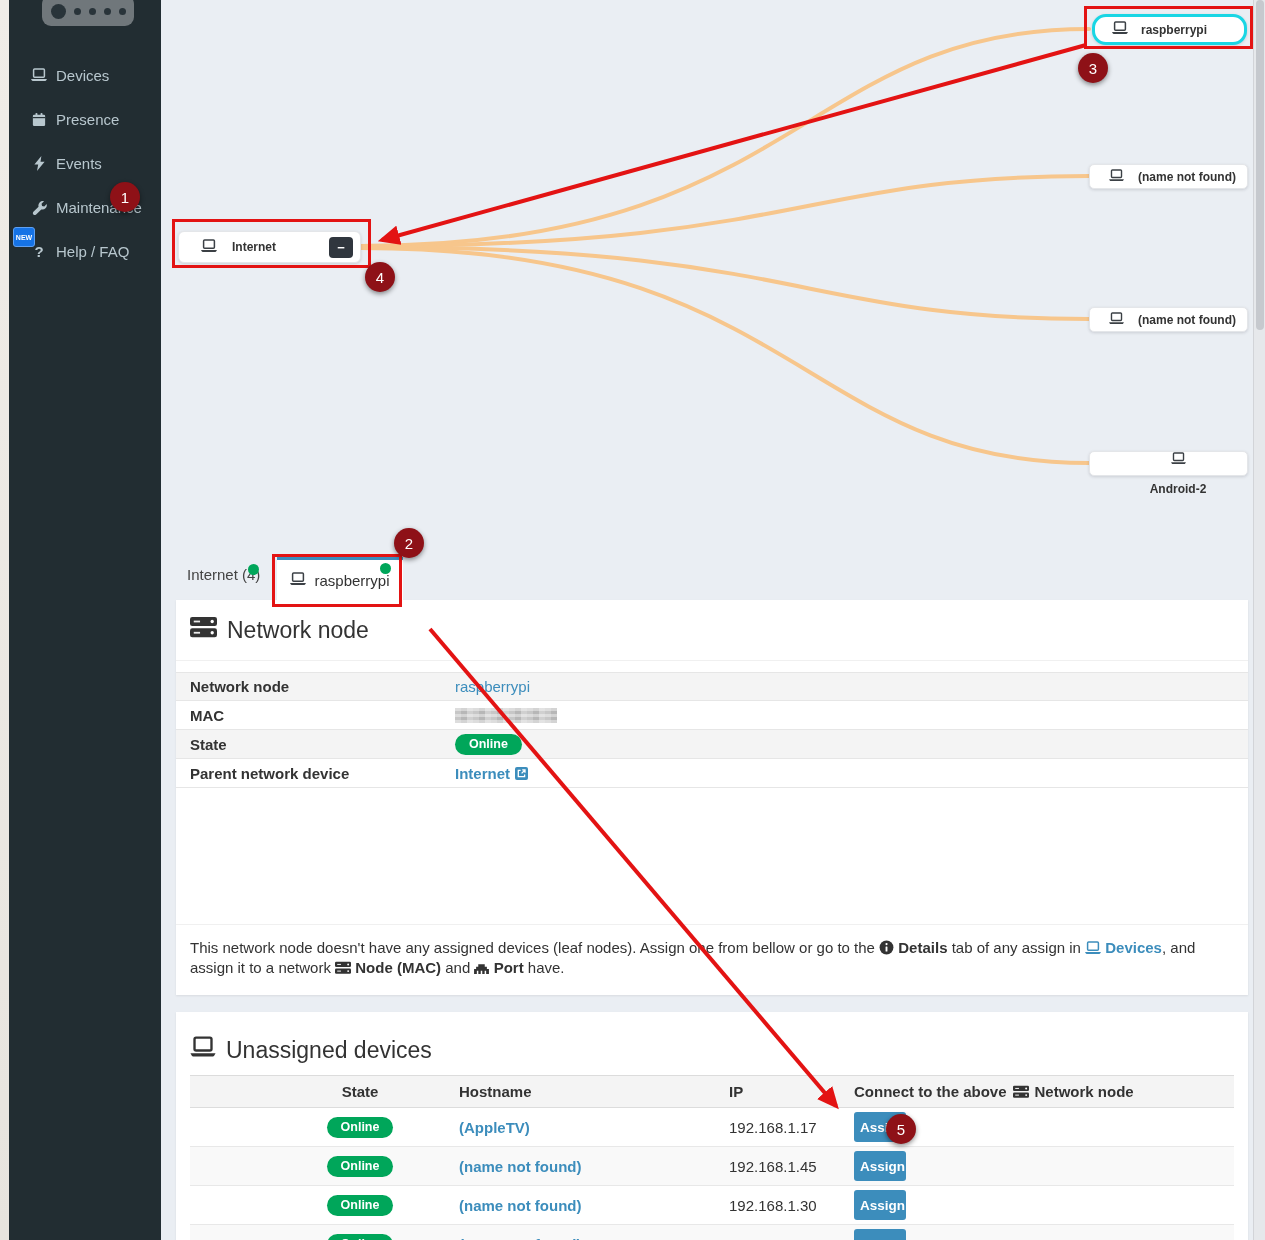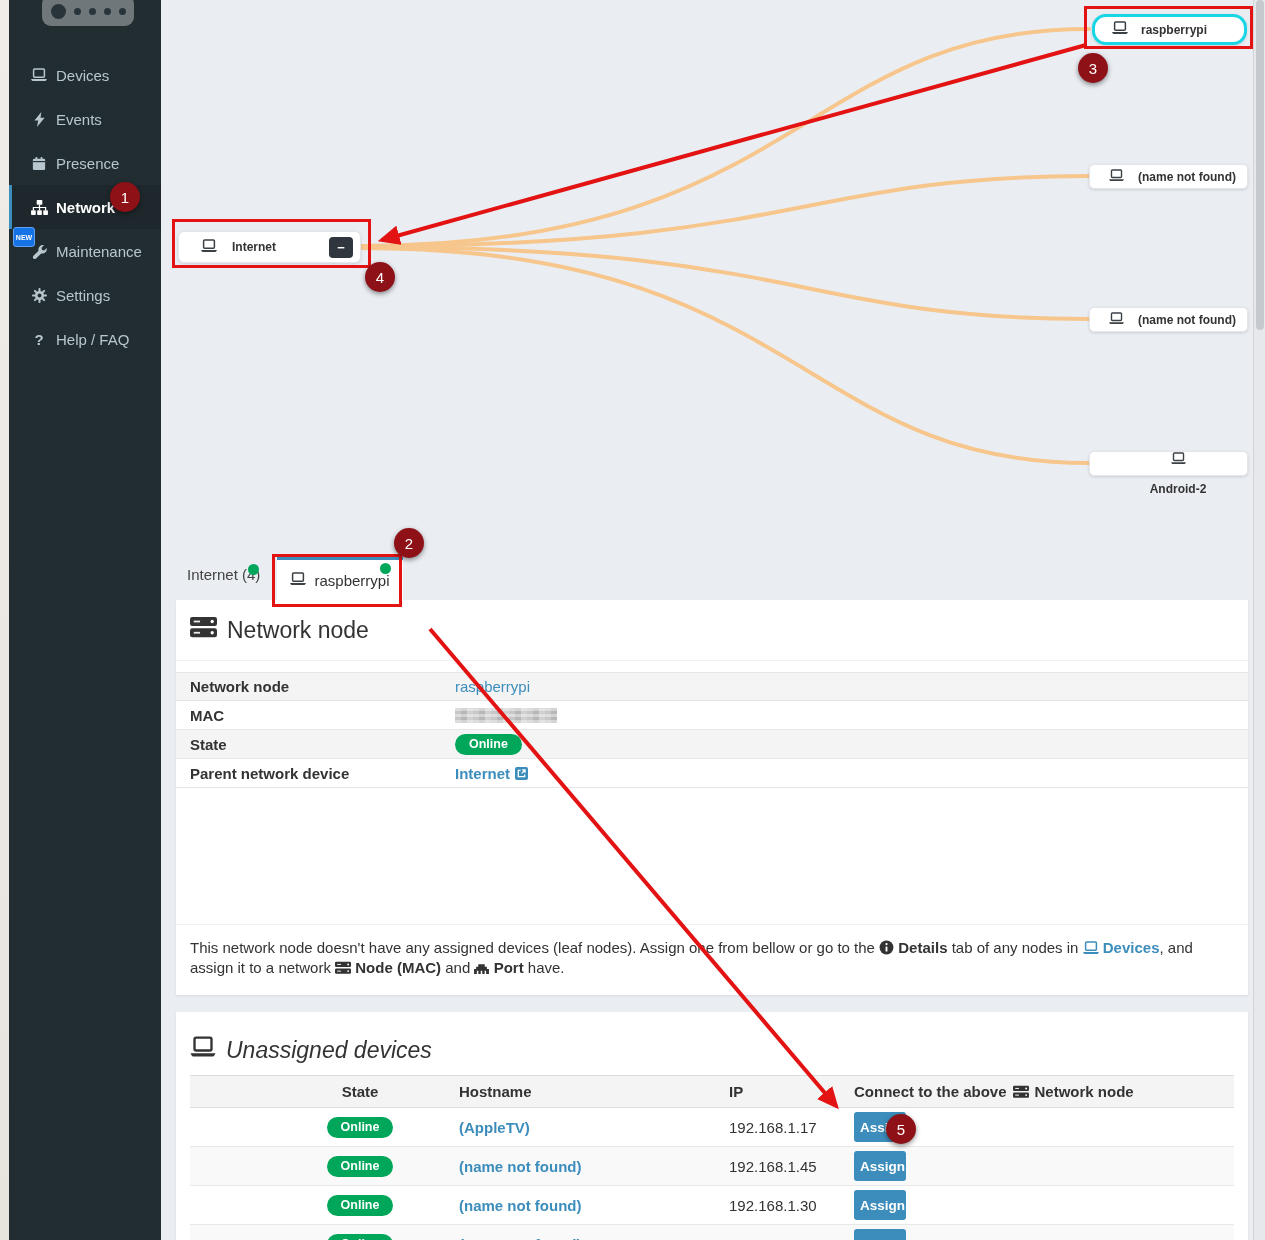--- a/index.html
+++ b/index.html
@@ -158,57 +158,41 @@
       <div class="side-item">
         <span class="s-icon">
             <svg width="16" height="14">
               <use href="#i-laptop"></use>
             </svg>
           </span>
         <span>Devices</span>
       </div>
       <div class="side-item">
         <span class="s-icon">
+            <svg width="14" height="15">
+              <use href="#i-calendar"></use>
+            </svg>
+          </span>
+        <span>Presence</span>
+      </div>
+      <div class="side-item">
+        <span class="s-icon">
             <svg width="13" height="15">
               <use href="#i-bolt"></use>
             </svg>
           </span>
         <span>Events</span>
-      </div>
-      <div class="side-item">
-        <span class="s-icon">
-            <svg width="14" height="15">
-              <use href="#i-calendar"></use>
-            </svg>
-          </span>
-        <span>Presence</span>
-      </div>
-      <div class="side-item active">
-        <span class="s-icon">
-            <svg width="17" height="15">
-              <use href="#i-sitemap"></use>
-            </svg>
-          </span>
-        <span>Network</span>
       </div>
       <div class="side-item">
         <span class="s-icon">
             <svg width="15" height="15">
               <use href="#i-wrench"></use>
             </svg>
           </span>
         <span>Maintenance</span>
-      </div>
-      <div class="side-item">
-        <span class="s-icon">
-            <svg width="15" height="15">
-              <use href="#i-gear"></use>
-            </svg>
-          </span>
-        <span>Settings</span>
       </div>
       <div class="side-item">
         <span class="s-icon qmark">?</span>
         <span>Help / FAQ</span>
       </div>
     </nav>
     <div class="new-badge">NEW</div>
   </aside>
 
   <main class="content">
@@ -292,31 +276,31 @@
                 <use href="#i-extlink"></use>
               </svg>
           </span>
         </div>
       </div>
 
       <div class="divider" style="top:324px;"></div>
 
       <p class="msg"><span>This network node doesn't have any assigned devices (leaf nodes). Assign one from bellow or go to the </span><svg class="ic-inline" width="15" height="15">
             <use href="#i-info"></use>
-          </svg> <b>Details</b><span> tab of any nodes in </span><svg class="ic-inline blue" width="16" height="14">
+          </svg> <b>Details</b><span> tab of any assign in </span><svg class="ic-inline blue" width="16" height="14">
             <use href="#i-laptop"></use>
           </svg> <a class="link bold">Devices</a><span>, and assign it to a network </span><svg class="ic-inline" width="16" height="14">
             <use href="#i-server"></use>
           </svg> <b>Node (MAC)</b><span> and </span><svg class="ic-inline" width="15" height="13">
             <use href="#i-ethernet"></use>
           </svg> <b>Port</b><span> have.</span></p>
     </section>
 
     <section class="panel panel2">
-      <div class="sec-head" style="top:24px;font-style:italic;">
+      <div class="sec-head" style="top:24px;">
         <span class="h-icon"><svg width="26" height="22">
               <use href="#i-laptop"></use>
             </svg></span>
         <span>Unassigned devices</span>
       </div>
 
       <div class="u-table">
         <div class="u-hrow">
           <span></span>
           <span class="cell-state">State</span>

